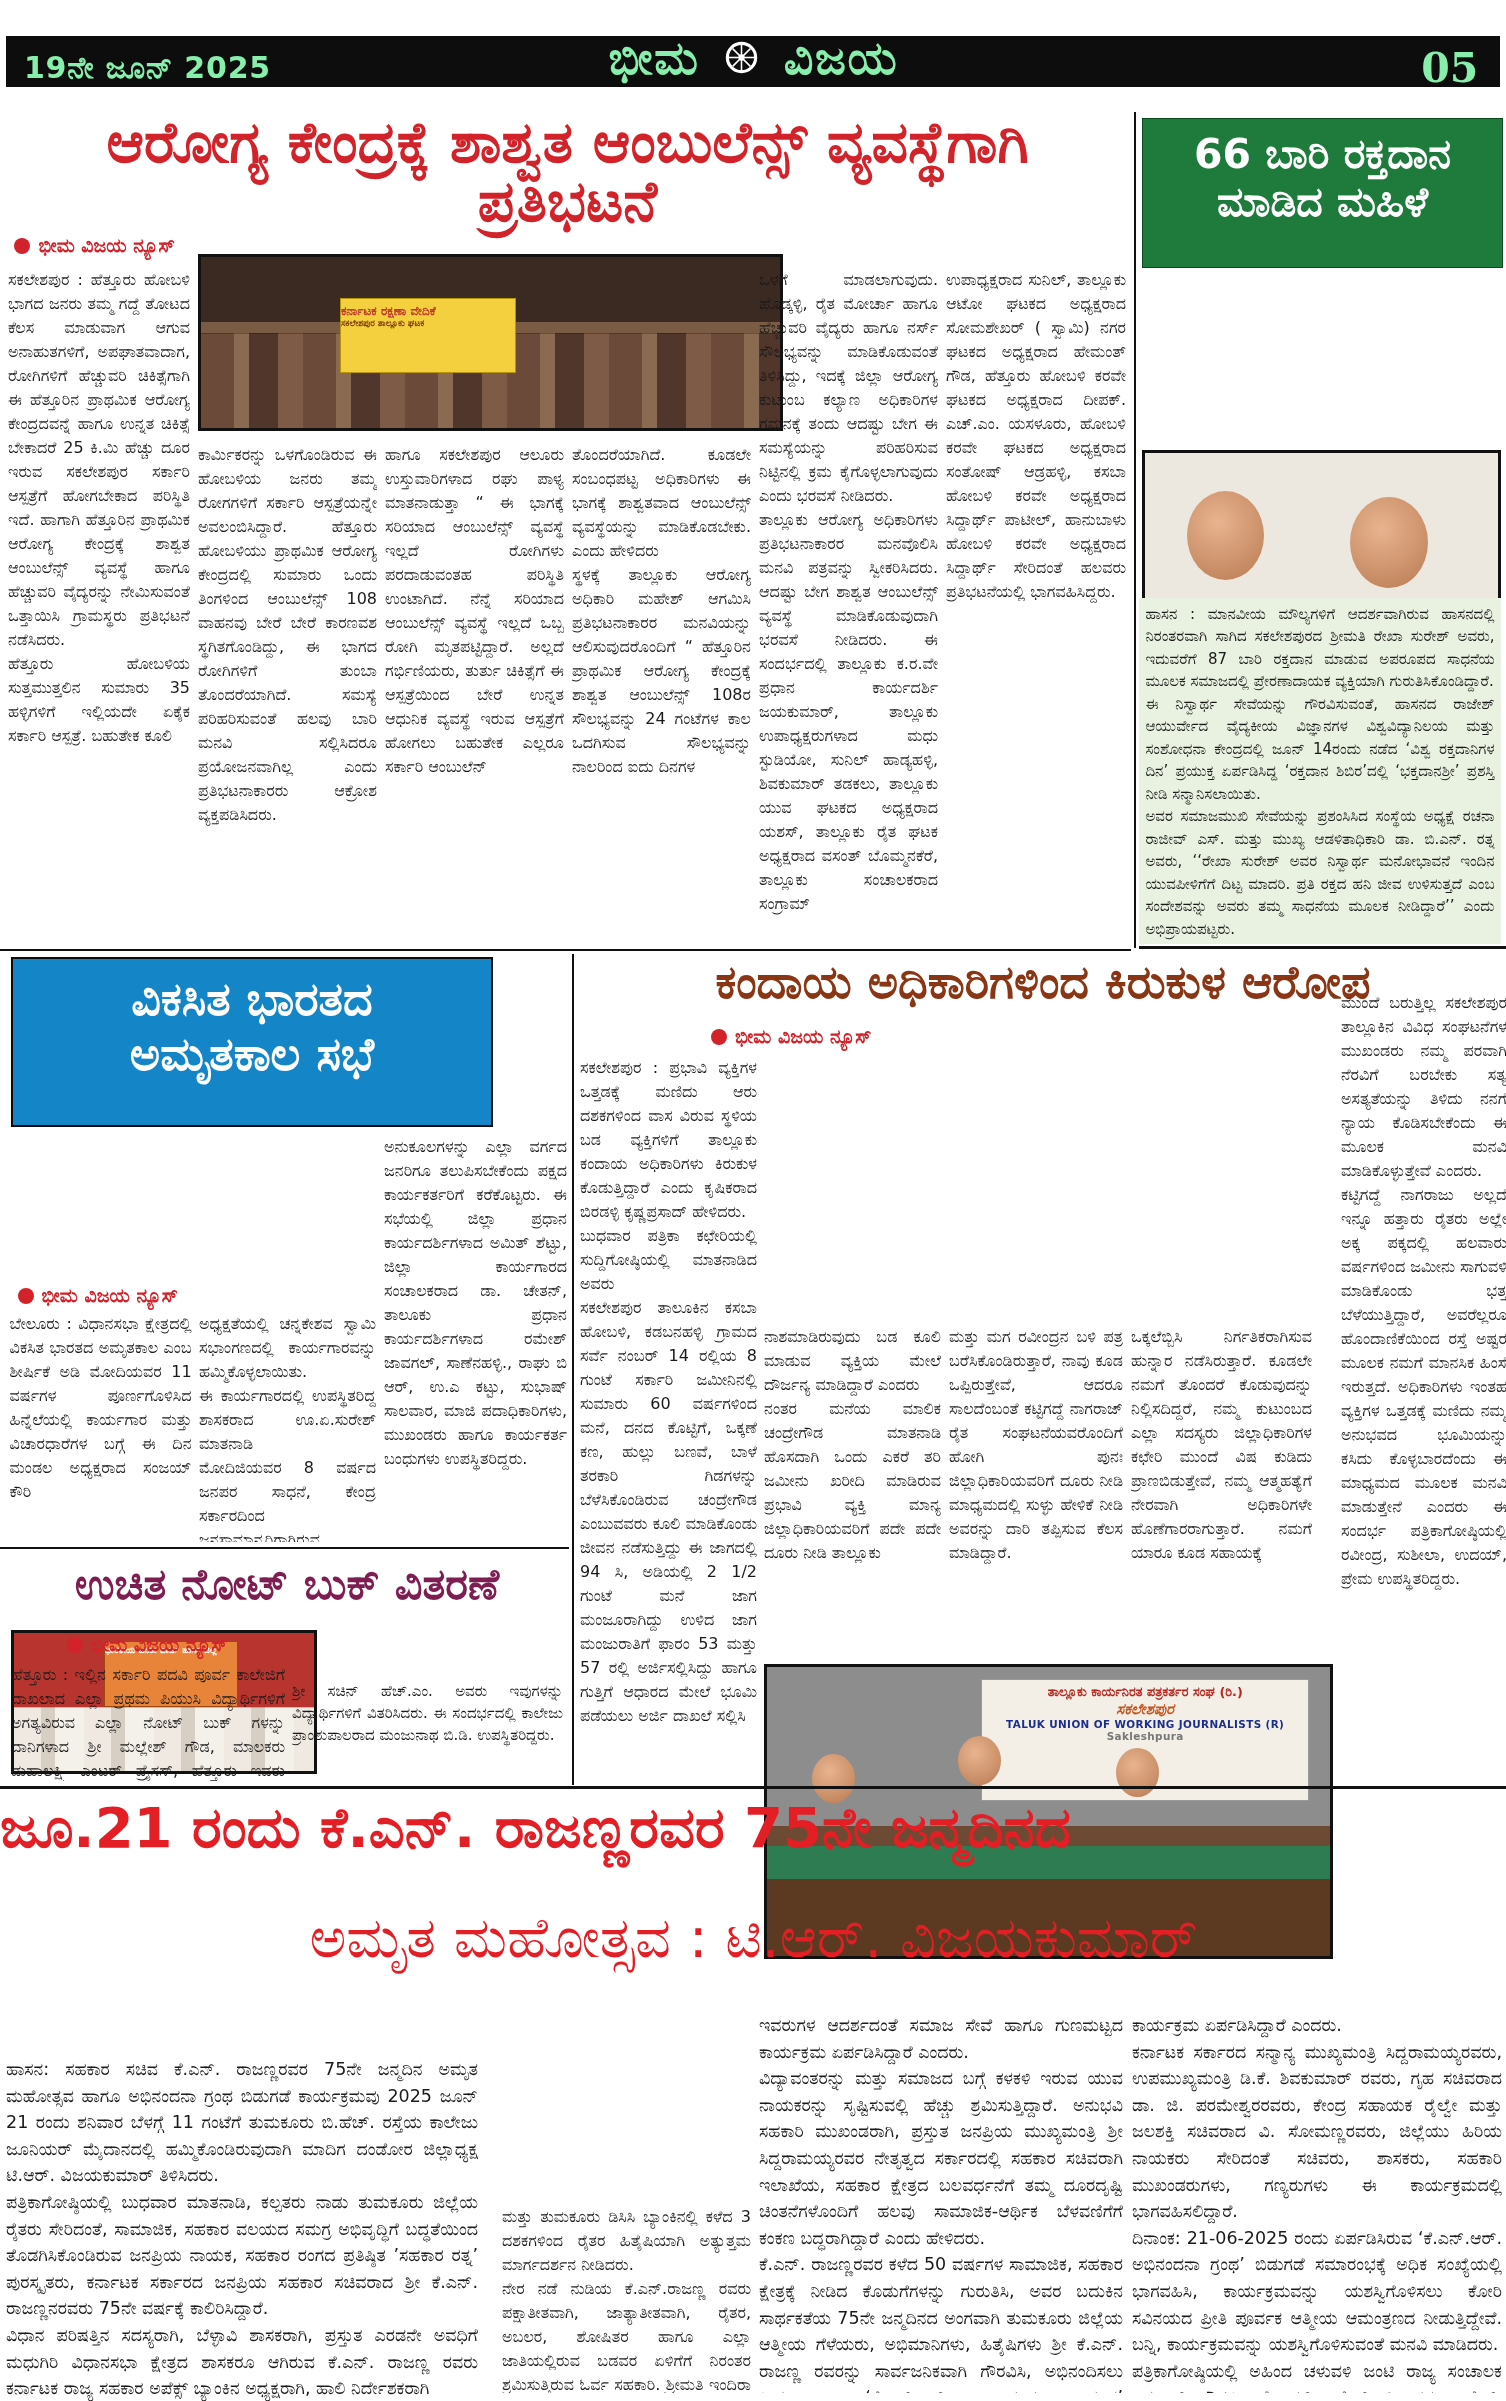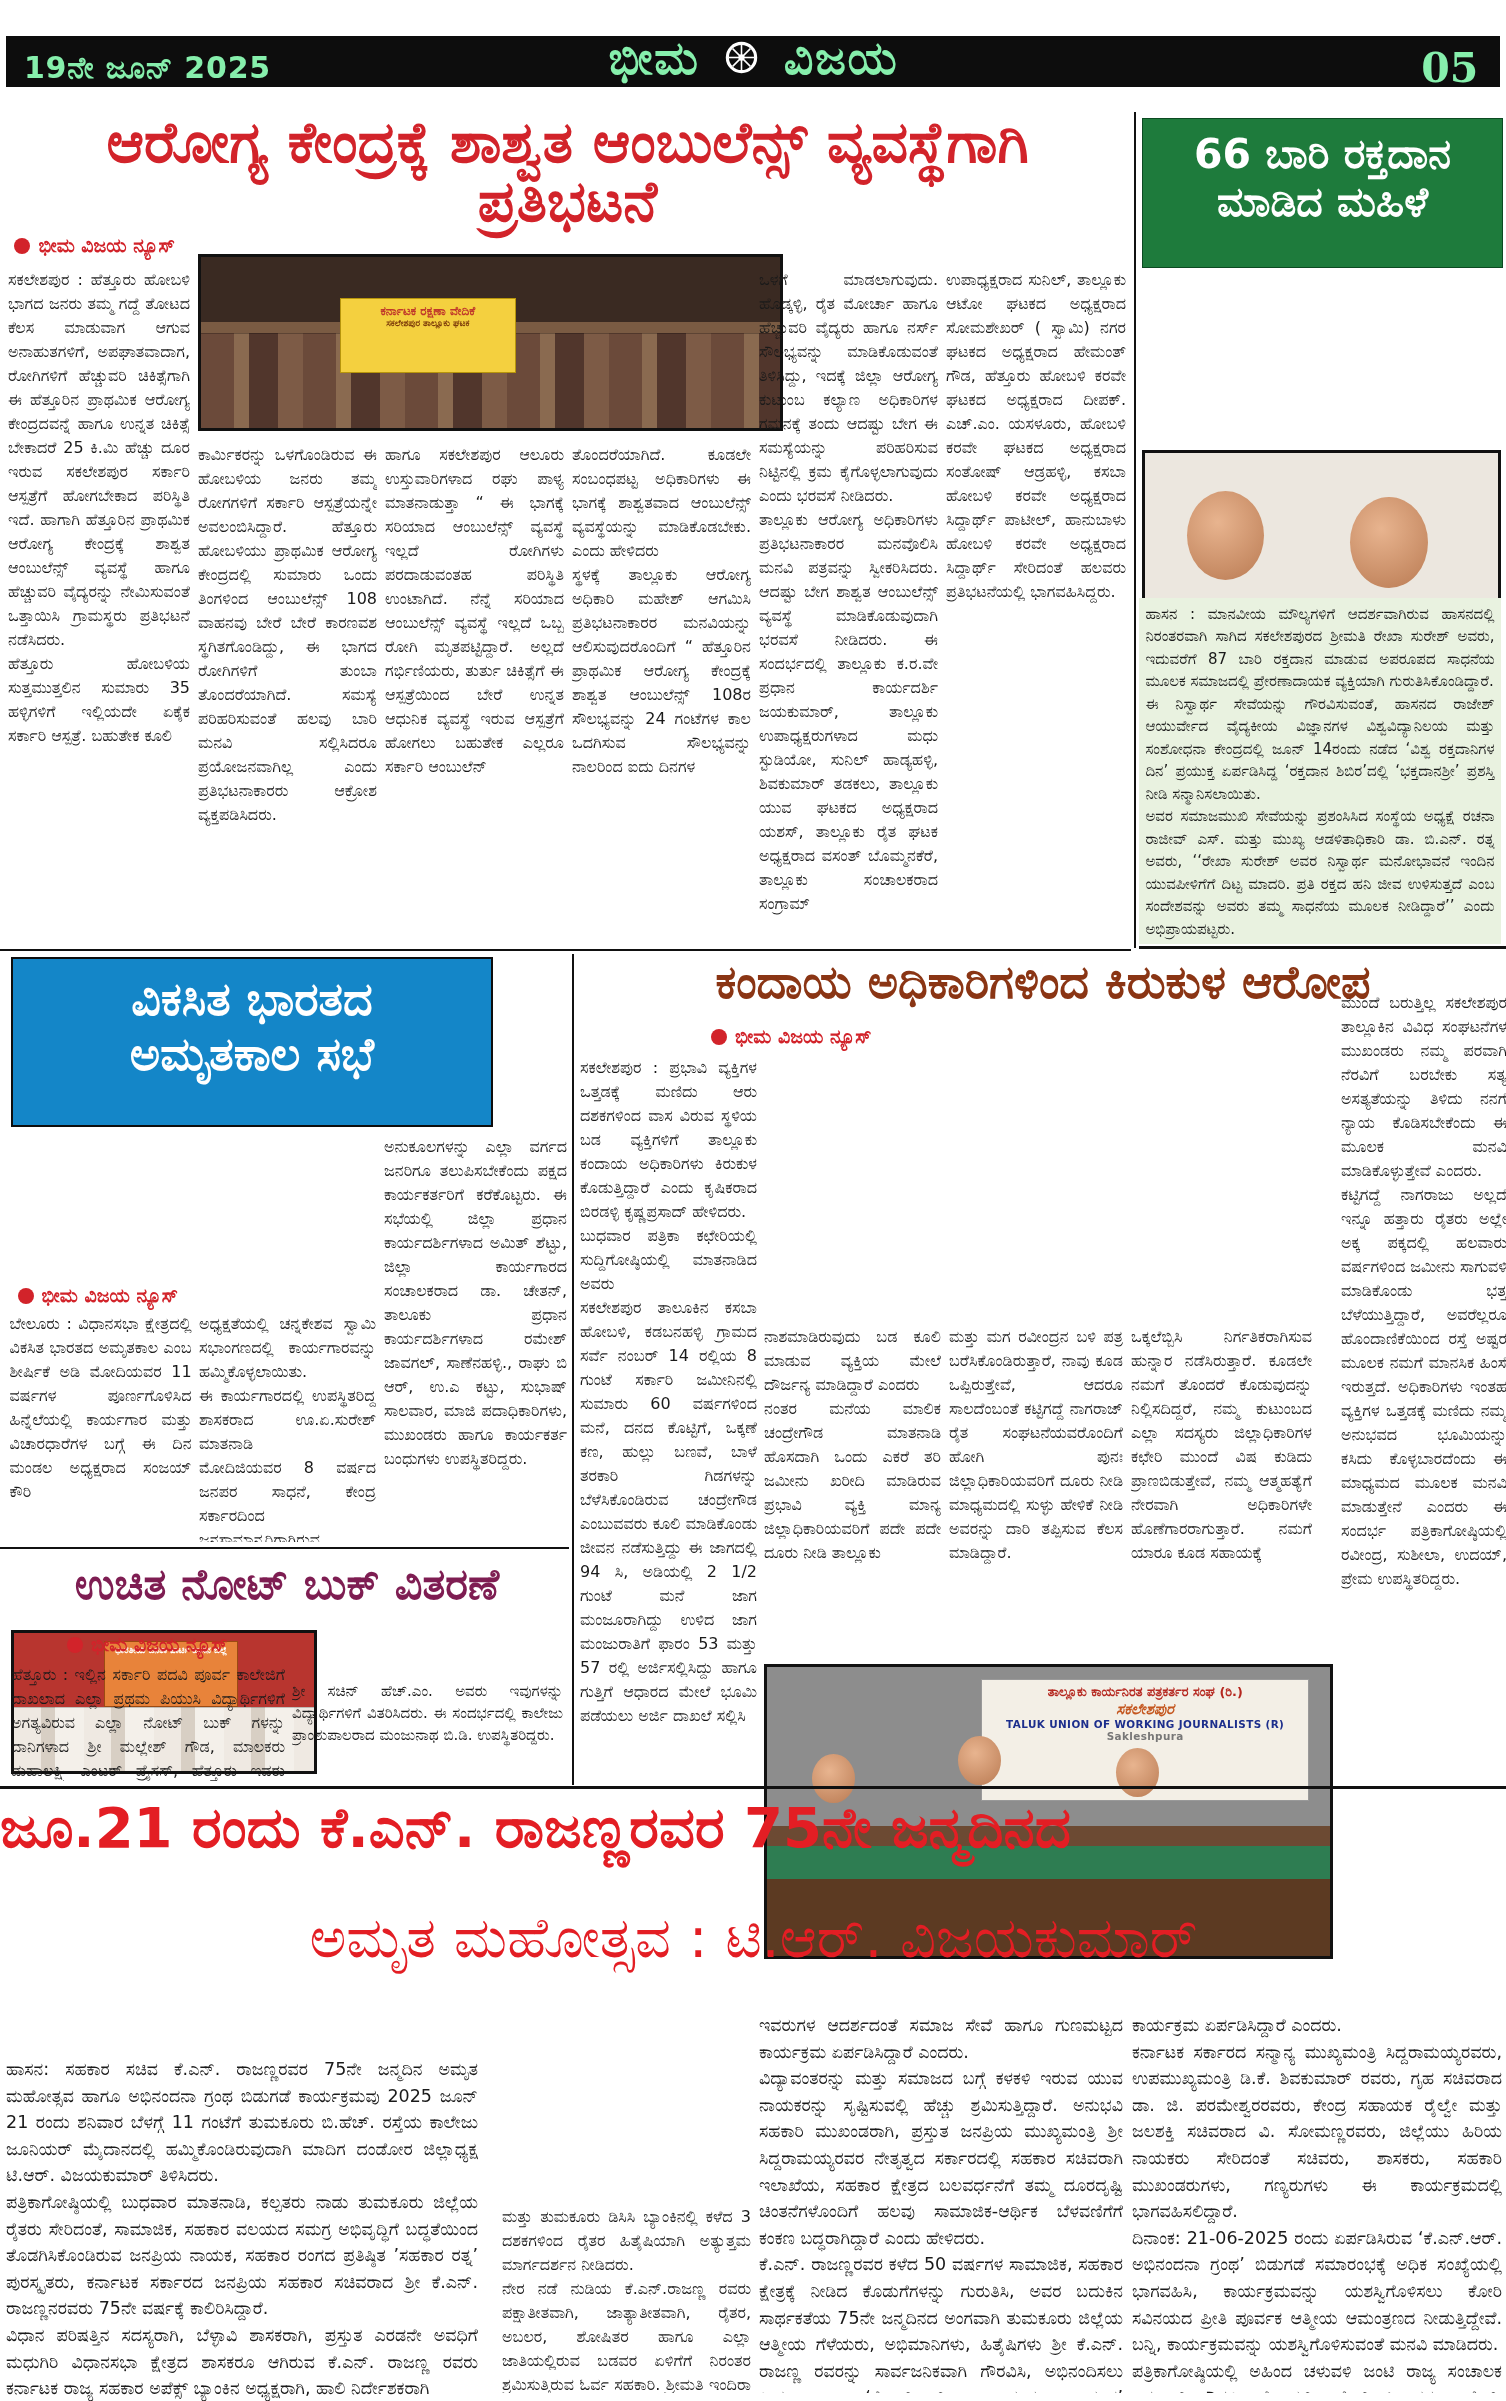--- a/index.html
+++ b/index.html
@@ -16,21 +16,21 @@
   .headline-red{color:#d2232a;font-weight:bold;text-align:center;line-height:1.04;}
   .byline{color:#d2232a;font-weight:bold;font-size:19px;display:flex;align-items:center;gap:8px;}
   .byline .dot{width:16px;height:16px;border-radius:50%;background:#d2232a;flex:0 0 auto;}
   .col{font-size:16px;line-height:1.5;text-align:justify;overflow:hidden;white-space:pre-line;}
   .col-big{font-size:17.5px;line-height:1.52;}
   
   .photo{border:3.2px solid #111;box-sizing:border-box;overflow:hidden;position:relative;}
   .photo .crowd{position:absolute;left:0;bottom:0;width:100%;height:55%;background:
      repeating-linear-gradient(90deg,#6b4a3a 0 33px,#8a6a50 33px 48px,#51362c 48px 77px,#7d5b46 77px 102px);
      border-top:1.6px solid rgba(0,0,0,.25);}
-  .banner-yellow{position:absolute;background:#f4d03f;color:#c0392b;font-weight:bold;text-align:center;border:1.6px solid #b7950b;}
+  .banner-yellow{position:absolute;background:#f4d03f;color:#c0392b;font-weight:bold;border:1.6px solid #b7950b;}
   .banner-red{position:absolute;background:#c0161d;color:#ffe97a;font-weight:bold;text-align:center;}
   .banner-red .en{color:#eef;display:block;font-size:10.4px;letter-spacing:0.4px;}
   .caption{font-size:15px;line-height:1.45;text-align:justify;white-space:pre-line;overflow:hidden;}
   .rule-h{background:#111;}
   .rule-v{background:#111;}
   .greenbox{background:#1e7b3c;color:#fff;font-weight:bold;text-align:center;border:1.6px solid #0c4a22;}
   .bluebox{background:#1486c8;color:#fff;font-weight:bold;text-align:center;border:2.4px solid #0d0d0d;}
   .lightgreen{background:#e9f2e0;}
   .face{position:absolute;border-radius:50%;background:radial-gradient(circle at 40% 35%,#e8b48f,#b97a52);}
   .tableband{position:absolute;left:0;bottom:0;width:100%;}

